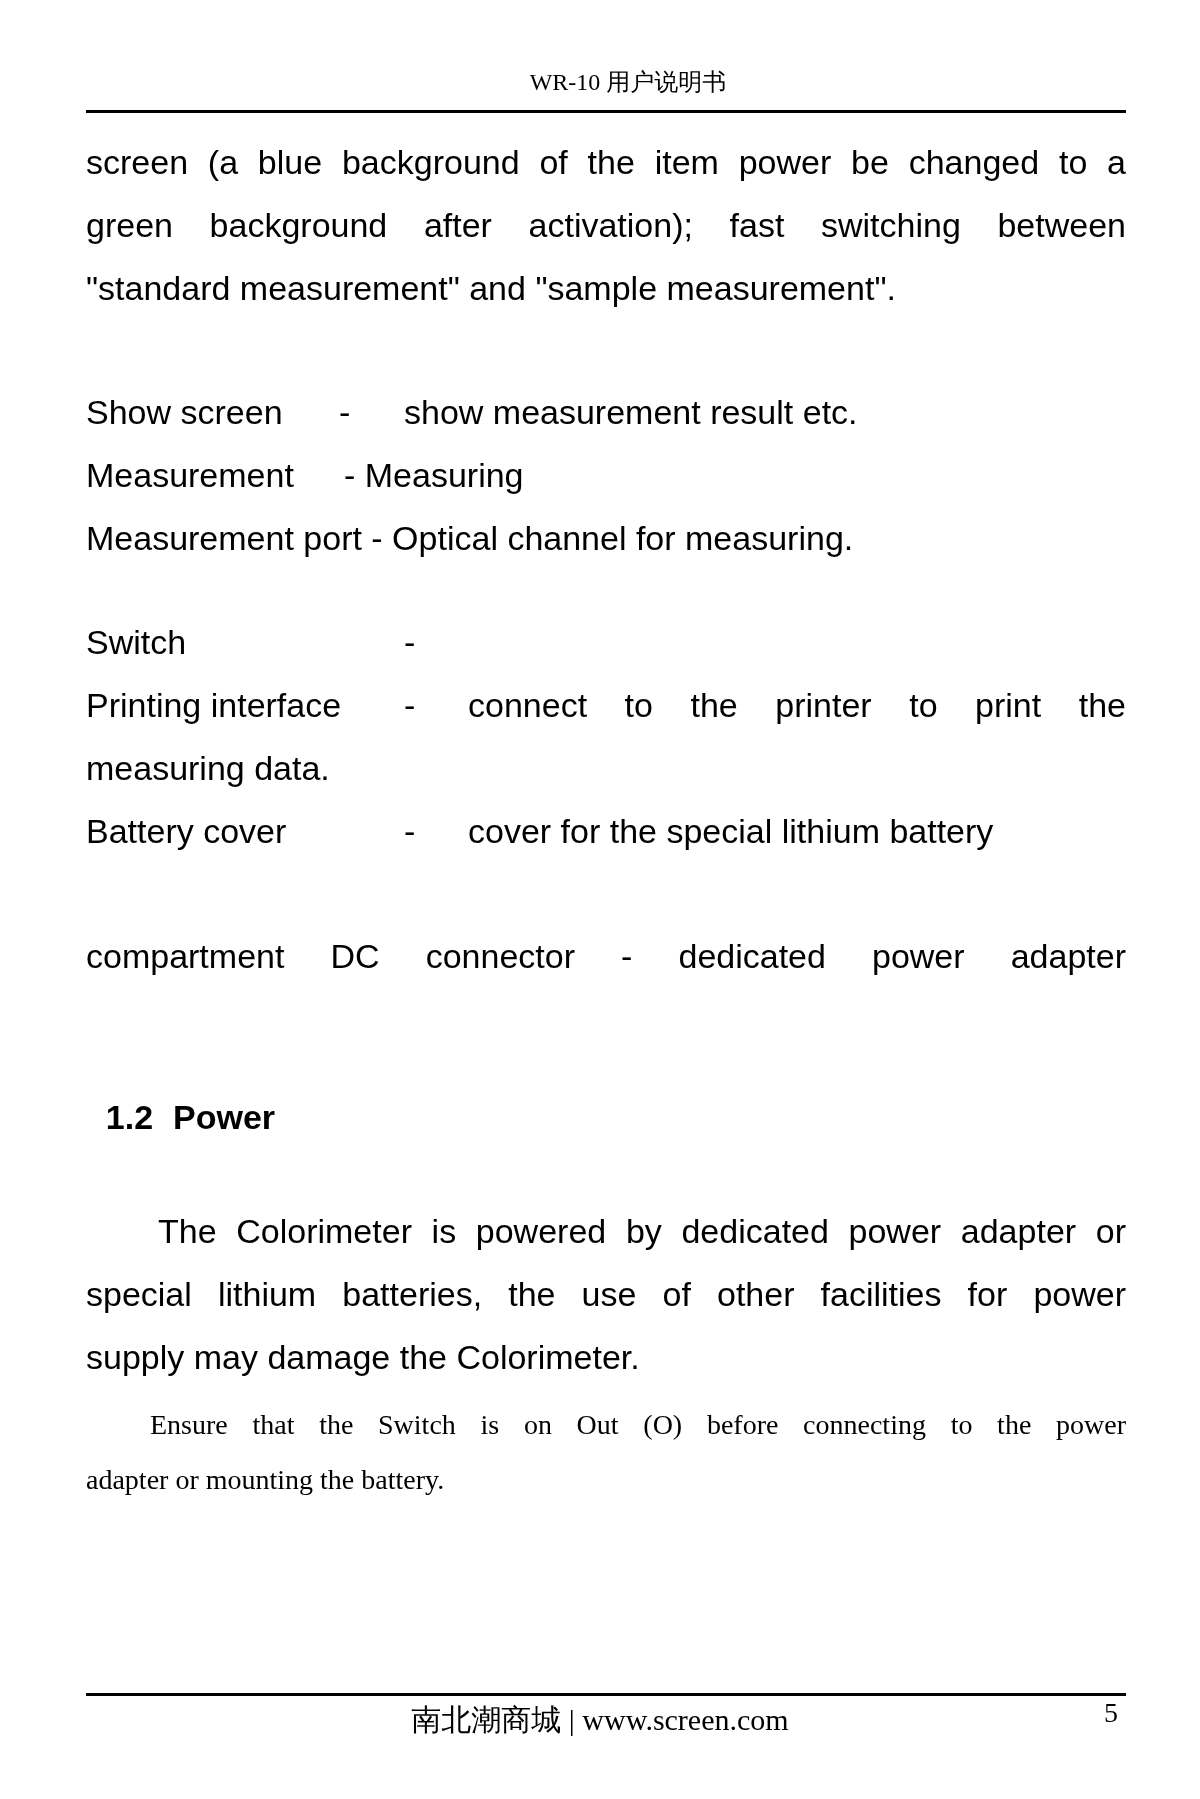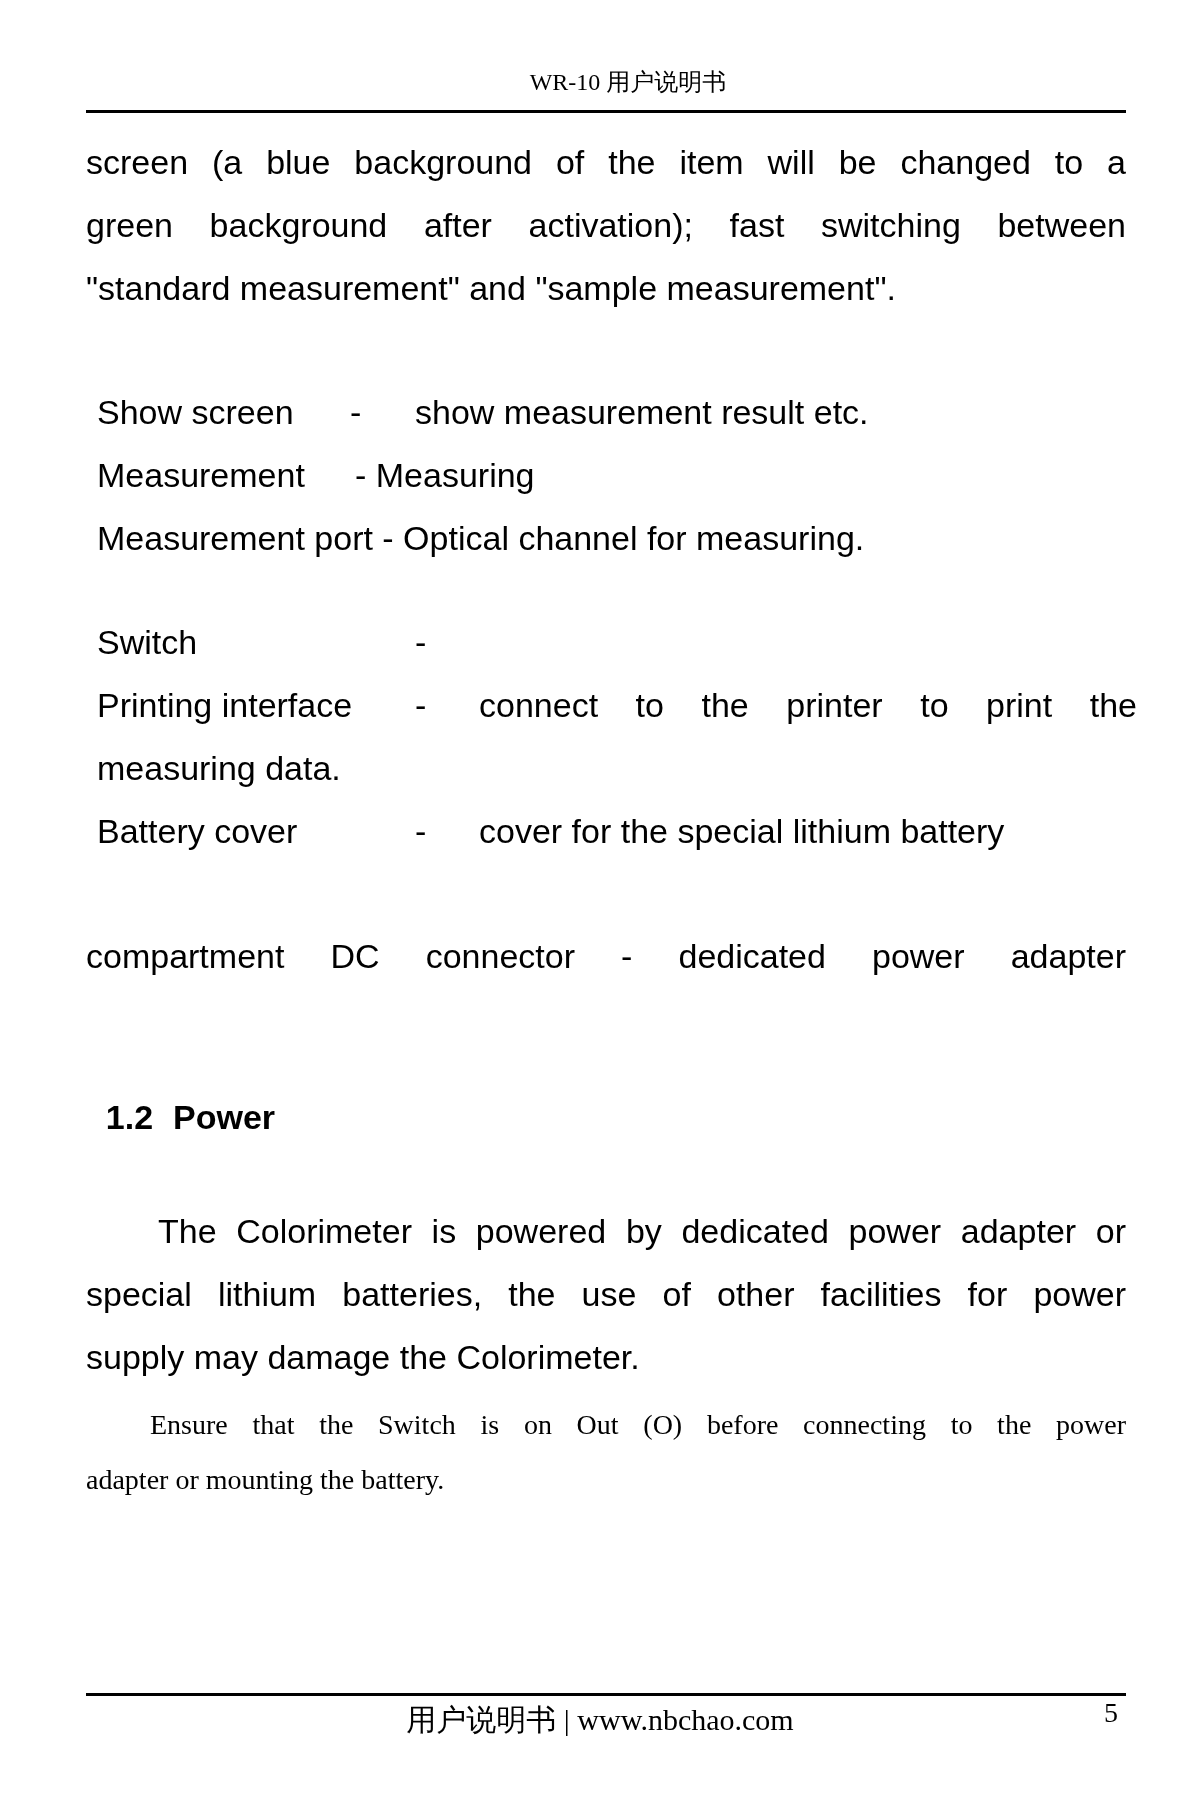--- a/index.html
+++ b/index.html
@@ -2,36 +2,36 @@
 <html><head>
 <meta charset="utf-8">
 <style>
   html, body { margin:0; padding:0; background:#fff; }
   body { width:1200px; height:1799px; position:relative; overflow:hidden; color:#000; }
   .hdr { position:absolute; left:0; width:1200px; top:66px; text-align:center; font-family:"Liberation Serif", serif; font-size:24px;padding-left:28px; }
   .rule { position:absolute; left:86px; width:1040px; height:3px; background:#000; }
   .p { position:absolute; left:86px; width:1040px; font-family:"Liberation Sans", sans-serif; font-size:34px; line-height:63px; }
   .just { text-align:justify; text-align-last:justify; }
   .last { text-align:left; text-align-last:left; }
-  .row { position:absolute; left:86px; width:1040px; font-family:"Liberation Sans", sans-serif; font-size:34px; height:63px; line-height:63px; white-space:nowrap;margin-left:11px; }
+  .row { position:absolute; left:86px; width:1040px; font-family:"Liberation Sans", sans-serif; font-size:34px; height:63px; line-height:63px; white-space:nowrap; }
   .row span { position:absolute; top:0; }
   .h2 { position:absolute; left:86px; top:1098px; font-family:"Liberation Sans", sans-serif; font-weight:bold; font-size:34px; }
   .h2 .num { display:inline-block; width:87px;text-align:center; }
   .serif { position:absolute; left:86px; width:1040px; font-family:"Liberation Serif", serif; font-size:28px; line-height:55px; }
   .ftr { position:absolute; top:1700px; left:0; width:1200px; text-align:center; font-family:"Liberation Serif", serif; font-size:30px; }
   .pnum { position:absolute; top:1697px; left:1104px; font-family:"Liberation Serif", serif; font-size:28px; }
 </style>
 </head>
 <body>
 
 <div class="hdr">WR-10 用户说明书</div>
 <div class="rule" style="top:110px"></div>
 
 <div class="p" style="top:131px">
-  <div class="just">screen (a blue background of the item will be changed to a</div>
+  <div class="just">screen (a blue background of the item power be changed to a</div>
   <div class="just">green background after activation); fast switching between</div>
   <div class="last">"standard measurement" and "sample measurement".</div>
 </div>
 
 <div class="row" style="top:381px">
   <span style="left:0">Show screen</span>
   <span style="left:253px">-</span>
   <span style="left:318px">show measurement result etc.</span>
 </div>
 <div class="row" style="top:444px">
@@ -73,14 +73,14 @@
   <div class="just">special lithium batteries, the use of other facilities for power</div>
   <div class="last">supply may damage the Colorimeter.</div>
 </div>
 
 <div class="serif" style="top:1397px">
   <div class="just" style="padding-left:64px">Ensure that the Switch is on Out (O) before connecting to the power</div>
   <div class="last">adapter or mounting the battery.</div>
 </div>
 
 <div class="rule" style="top:1693px"></div>
-<div class="ftr">用户说明书 | www.nbchao.com</div>
+<div class="ftr">南北潮商城 | www.screen.com</div>
 <div class="pnum">5</div>
 
 </body></html>

